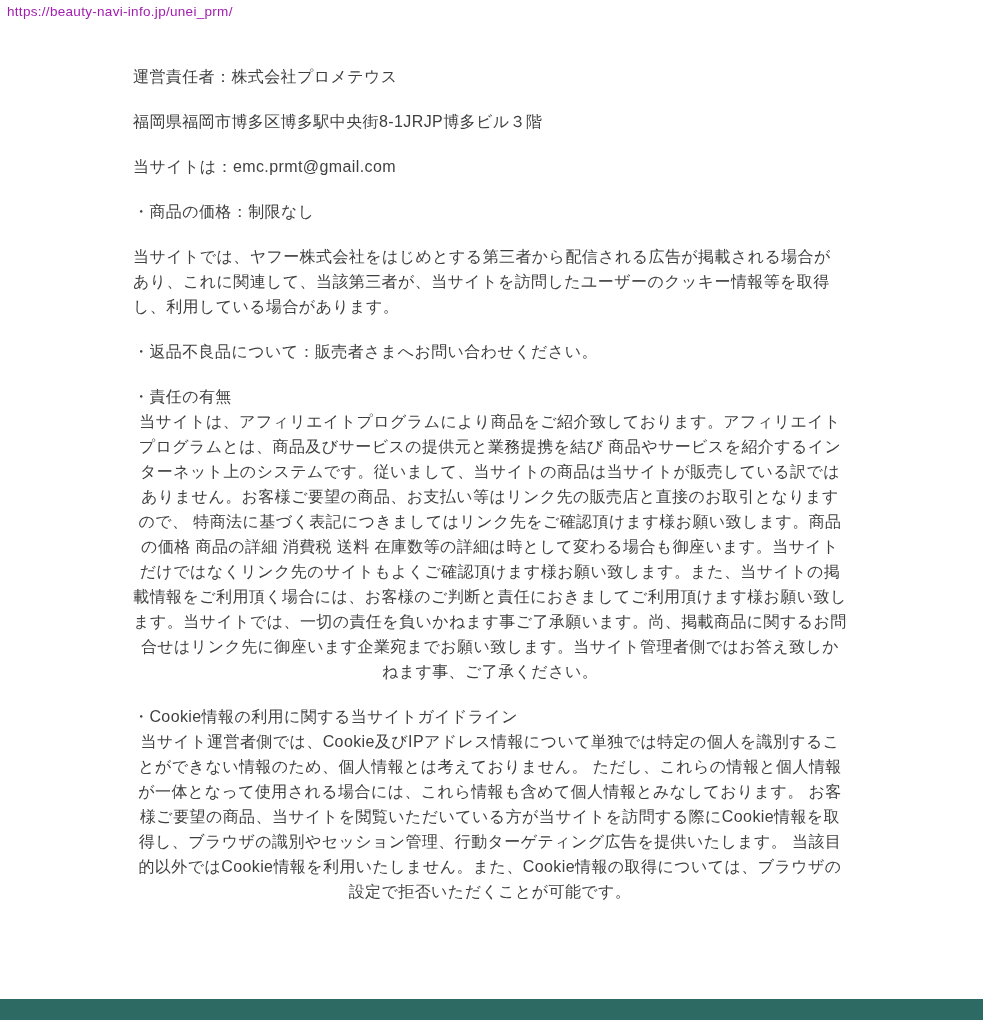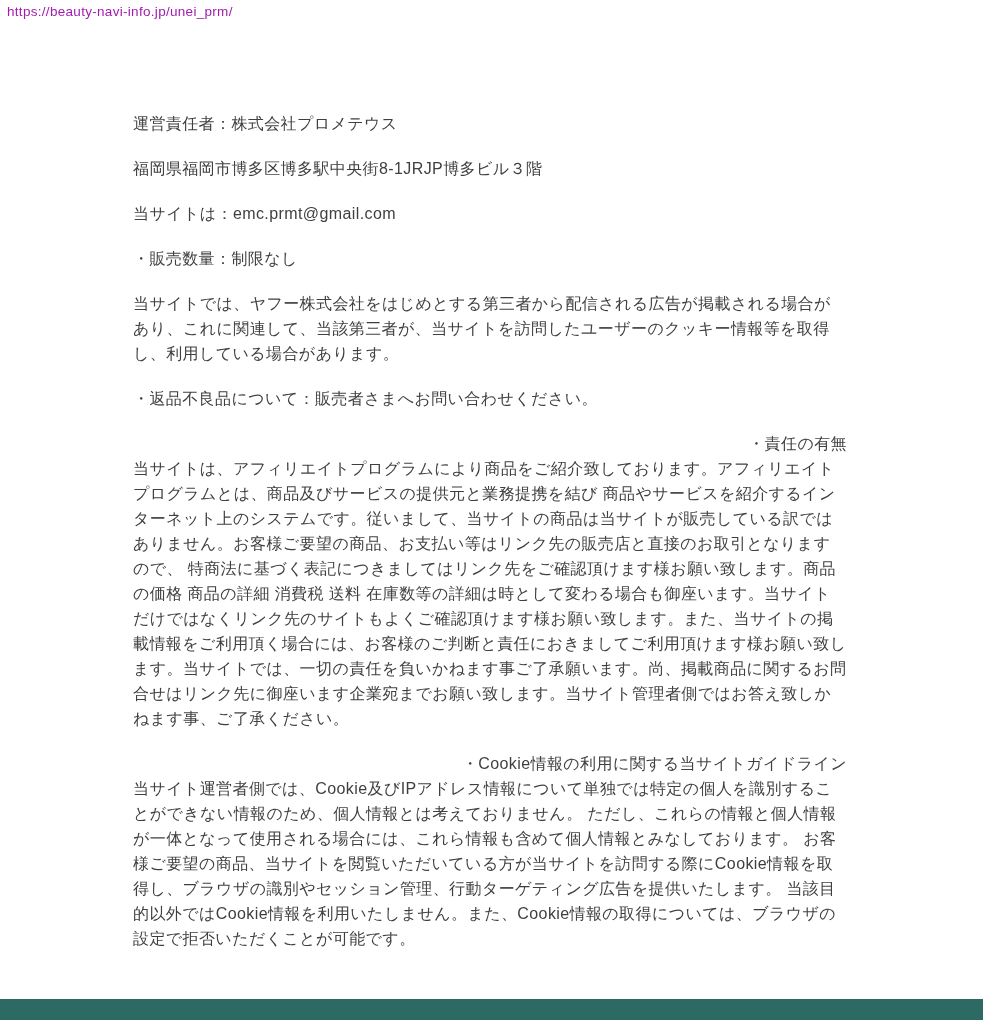--- a/index.html
+++ b/index.html
@@ -26,31 +26,30 @@
   .content {
     position: absolute;
     top: 0;
     left: 133px;
     width: 714px;
     padding-top: 44px;
     font-size: 16px;
     line-height: 25px;
     letter-spacing: 0.4px;
     text-align: left;
-    margin-top: 47px;
   }
   .content p {
     margin: 20px 0;
   }
   .content p.section-title {
     margin-bottom: 0;
-    text-align: right;
   }
   .content p.section-body {
     margin-top: 0;
+    text-align: center;
   }
   .bottom-bar {
     position: absolute;
     left: 0;
     bottom: 0;
     width: 100%;
     height: 21px;
   }
 </style>
 </head>
@@ -59,21 +58,21 @@
 <div class="url-header">https://beauty-navi-info.jp/unei_prm/</div>
 
 <div class="content">
   <p>運営責任者：株式会社プロメテウス</p>
 
   <p>福岡県福岡市博多区博多駅中央街8-1JRJP博多ビル３階</p>
 
   <p>当サイトは：emc.prmt@gmail.com</p>
 
 
-  <p>・販売数量：制限なし</p>
+  <p>・商品の価格：制限なし</p>
 
   <p>当サイトでは、ヤフー株式会社をはじめとする第三者から配信される広告が掲載される場合があり、これに関連して、当該第三者が、当サイトを訪問したユーザーのクッキー情報等を取得し、利用している場合があります。</p>
 
   <p>・返品不良品について：販売者さまへお問い合わせください。</p>
 
   <p class="section-title">・責任の有無</p>
   <p class="section-body">当サイトは、アフィリエイトプログラムにより商品をご紹介致しております。アフィリエイトプログラムとは、商品及びサービスの提供元と業務提携を結び 商品やサービスを紹介するインターネット上のシステムです。従いまして、当サイトの商品は当サイトが販売している訳ではありません。お客様ご要望の商品、お支払い等はリンク先の販売店と直接のお取引となりますので、 特商法に基づく表記につきましてはリンク先をご確認頂けます様お願い致します。商品の価格 商品の詳細 消費税 送料 在庫数等の詳細は時として変わる場合も御座います。当サイトだけではなくリンク先のサイトもよくご確認頂けます様お願い致します。また、当サイトの掲載情報をご利用頂く場合には、お客様のご判断と責任におきましてご利用頂けます様お願い致します。当サイトでは、一切の責任を負いかねます事ご了承願います。尚、掲載商品に関するお問合せはリンク先に御座います企業宛までお願い致します。当サイト管理者側ではお答え致しかねます事、ご了承ください。</p>
 
   <p class="section-title">・Cookie情報の利用に関する当サイトガイドライン</p>
   <p class="section-body">当サイト運営者側では、Cookie及びIPアドレス情報について単独では特定の個人を識別することができない情報のため、個人情報とは考えておりません。 ただし、これらの情報と個人情報が一体となって使用される場合には、これら情報も含めて個人情報とみなしております。 お客様ご要望の商品、当サイトを閲覧いただいている方が当サイトを訪問する際にCookie情報を取得し、ブラウザの識別やセッション管理、行動ターゲティング広告を提供いたします。 当該目的以外ではCookie情報を利用いたしません。また、Cookie情報の取得については、ブラウザの設定で拒否いただくことが可能です。</p>

